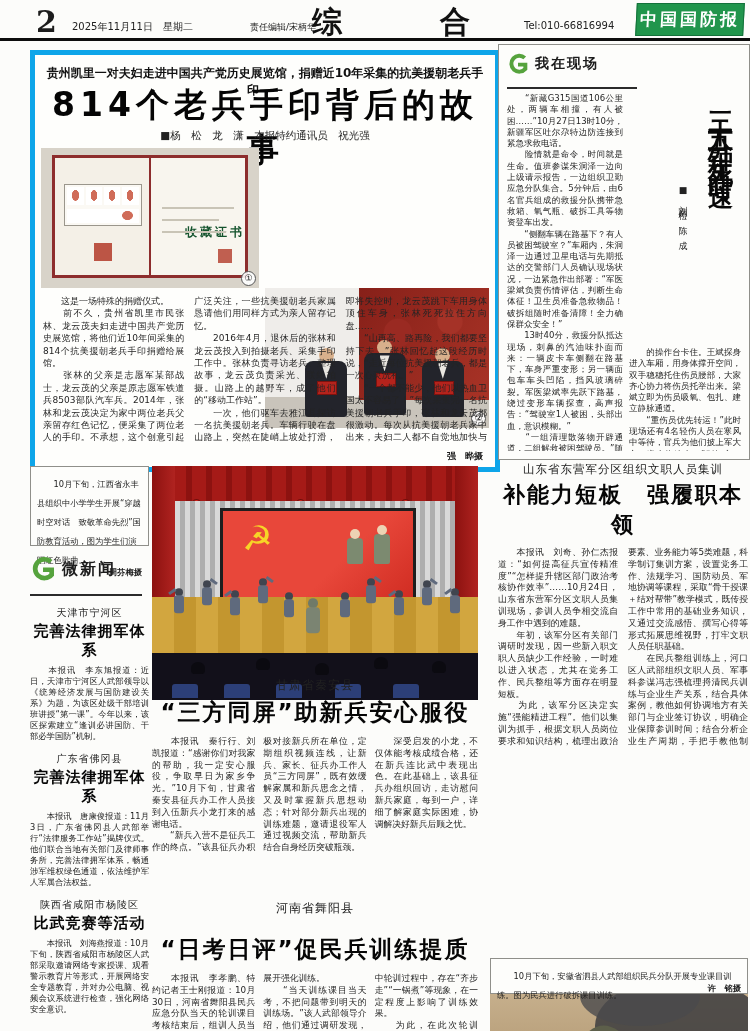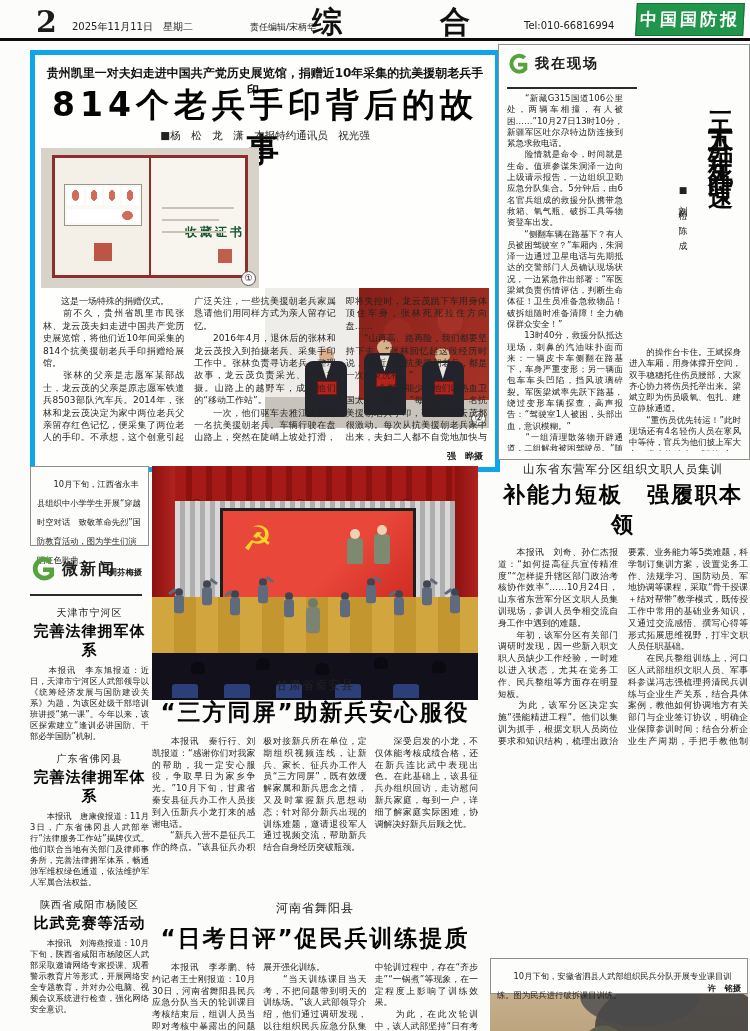--- a/index.html
+++ b/index.html
@@ -325,21 +325,21 @@
   <div class="abs" style="left:152px;top:677px;width:326px;">
     <div class="kicker2 center">甘肃省秦安县</div>
     <div class="headline-md center" style="margin-top:3px;font-size:23px;">“三方同屏”助新兵安心服役</div>
     <div class="bodytext flow" style="margin-top:8px;height:140px;column-count:3;column-gap:8px;overflow:hidden;font-size:8.8px;line-height:11.8px;">　　本报讯　秦行行、刘凯报道：“感谢你们对我家的帮助，我一定安心服役，争取早日为家乡争光。”10月下旬，甘肃省秦安县征兵办工作人员接到入伍新兵小龙打来的感谢电话。
 　　“新兵入营不是征兵工作的终点。”该县征兵办积极对接新兵所在单位，定期组织视频连线，让新兵、家长、征兵办工作人员“三方同屏”，既有效缓解家属和新兵思念之情，又及时掌握新兵思想动态；针对部分新兵出现的训练难题，邀请退役军人通过视频交流，帮助新兵结合自身经历突破瓶颈。
 　　深受启发的小龙，不仅体能考核成绩合格，还在新兵连比武中表现出色。在此基础上，该县征兵办组织回访，走访慰问新兵家庭，每到一户，详细了解家庭实际困难，协调解决好新兵后顾之忧。</div>
   </div>
 
   <div class="abs" style="left:152px;top:900px;width:326px;">
     <div class="kicker2 center">河南省舞阳县</div>
-    <div class="headline-md center" style="margin-top:6px;font-size:23px;">“日考日评”促民兵训练提质</div>
+    <div class="headline-md center" style="margin-top:17px;font-size:23px;">“日考日评”促民兵训练提质</div>
     <div class="bodytext flow" style="margin-top:8px;height:72px;column-count:3;column-gap:8px;overflow:hidden;font-size:8.8px;line-height:11.8px;">　　本报讯　李孝鹏、特约记者王士刚报道：10月30日，河南省舞阳县民兵应急分队当天的轮训课目考核结束后，组训人员当即对考核中暴露出的问题展开强化训练。
 　　“当天训练课目当天考，不把问题带到明天的训练场。”该人武部领导介绍，他们通过调研发现，以往组织民兵应急分队集中轮训过程中，存在“齐步走”“一锅煮”等现象，在一定程度上影响了训练效果。
 　　为此，在此次轮训中，该人武部坚持“日有考核、问题清零”原则，按计划完成每天训练内容后，通过考核评比“晾晒成绩”的方式进行小结讲评，采取过关升级的办法，每天训练内容考核合格的参训人员方可转入下一项训练内容，考核不合格的要进行补差训练，直到过关为止。
 　　记者在战术训练场看到，姜店乡民兵王志鹏因单兵战术演练考核不合格被“留级”，通过骨干帮带和夜间“加餐补训”，终于熟练掌握动作要领，顺利通过当天考核，转入下一项训练内容。</div>
   </div>
 
   <div class="abs" style="left:498px;top:462px;width:250px;">
     <div class="kicker2 center" style="font-size:11.5px;">山东省东营军分区组织文职人员集训</div>
     <div class="headline-md center" style="margin-top:3px;">补能力短板　强履职本领</div>
     <div class="bodytext flow cols2" style="margin-top:7px;height:212px;font-size:8.8px;line-height:11.8px;">　　本报讯　刘奇、孙仁杰报道：“如何提高征兵宣传精准度”“怎样提升辖区部门政治考核协作效率”……10月24日，山东省东营军分区文职人员集训现场，参训人员争相交流自身工作中遇到的难题。

